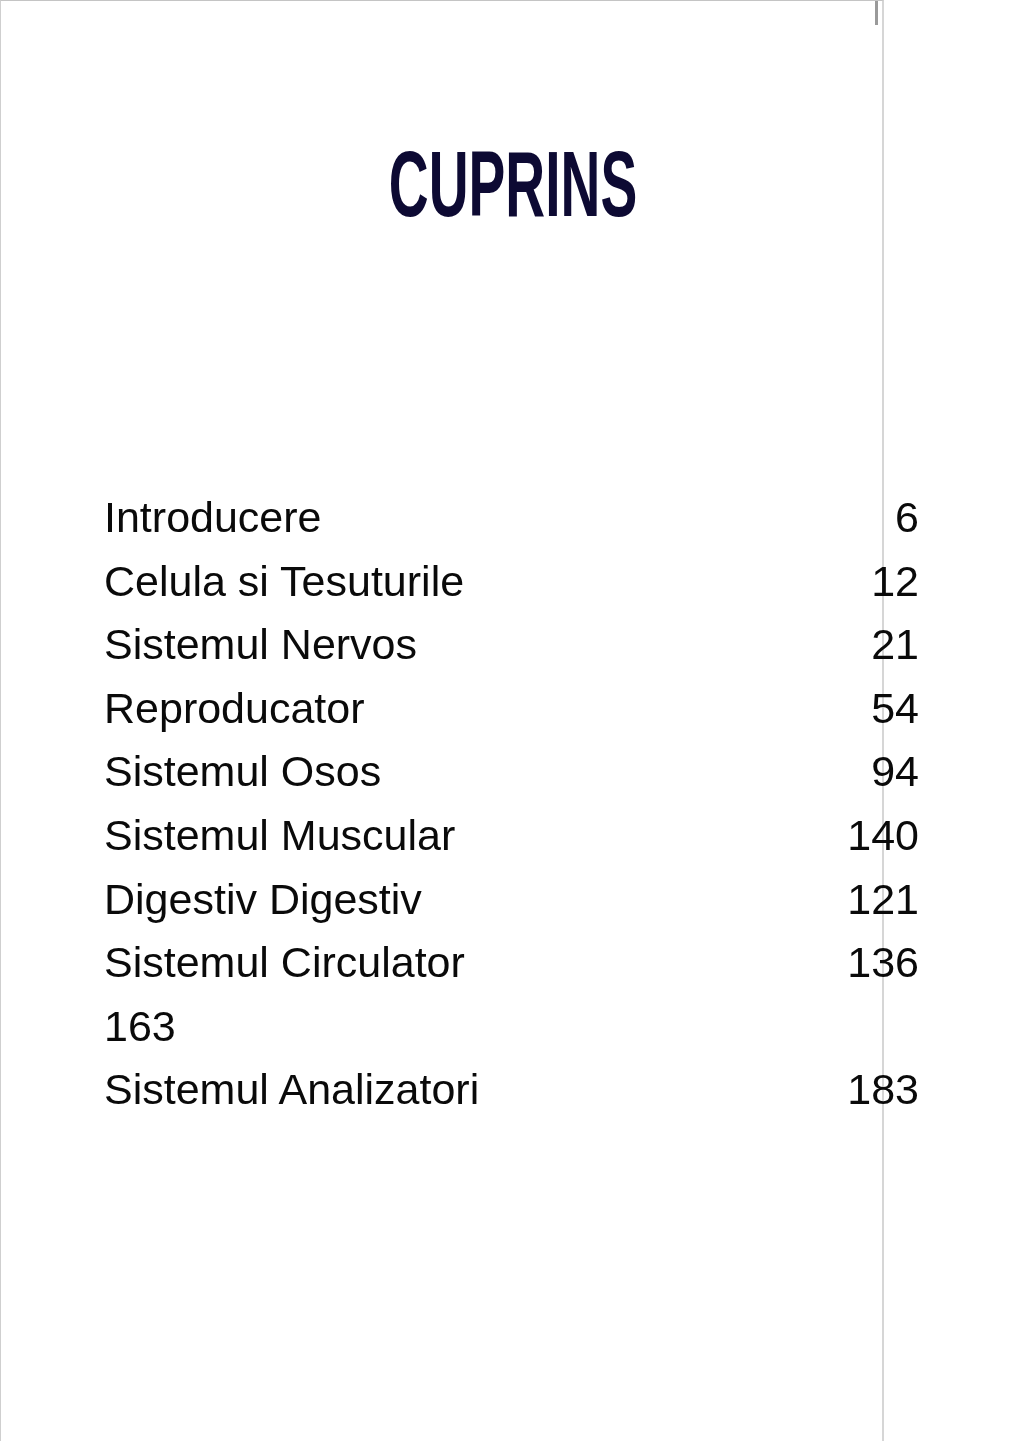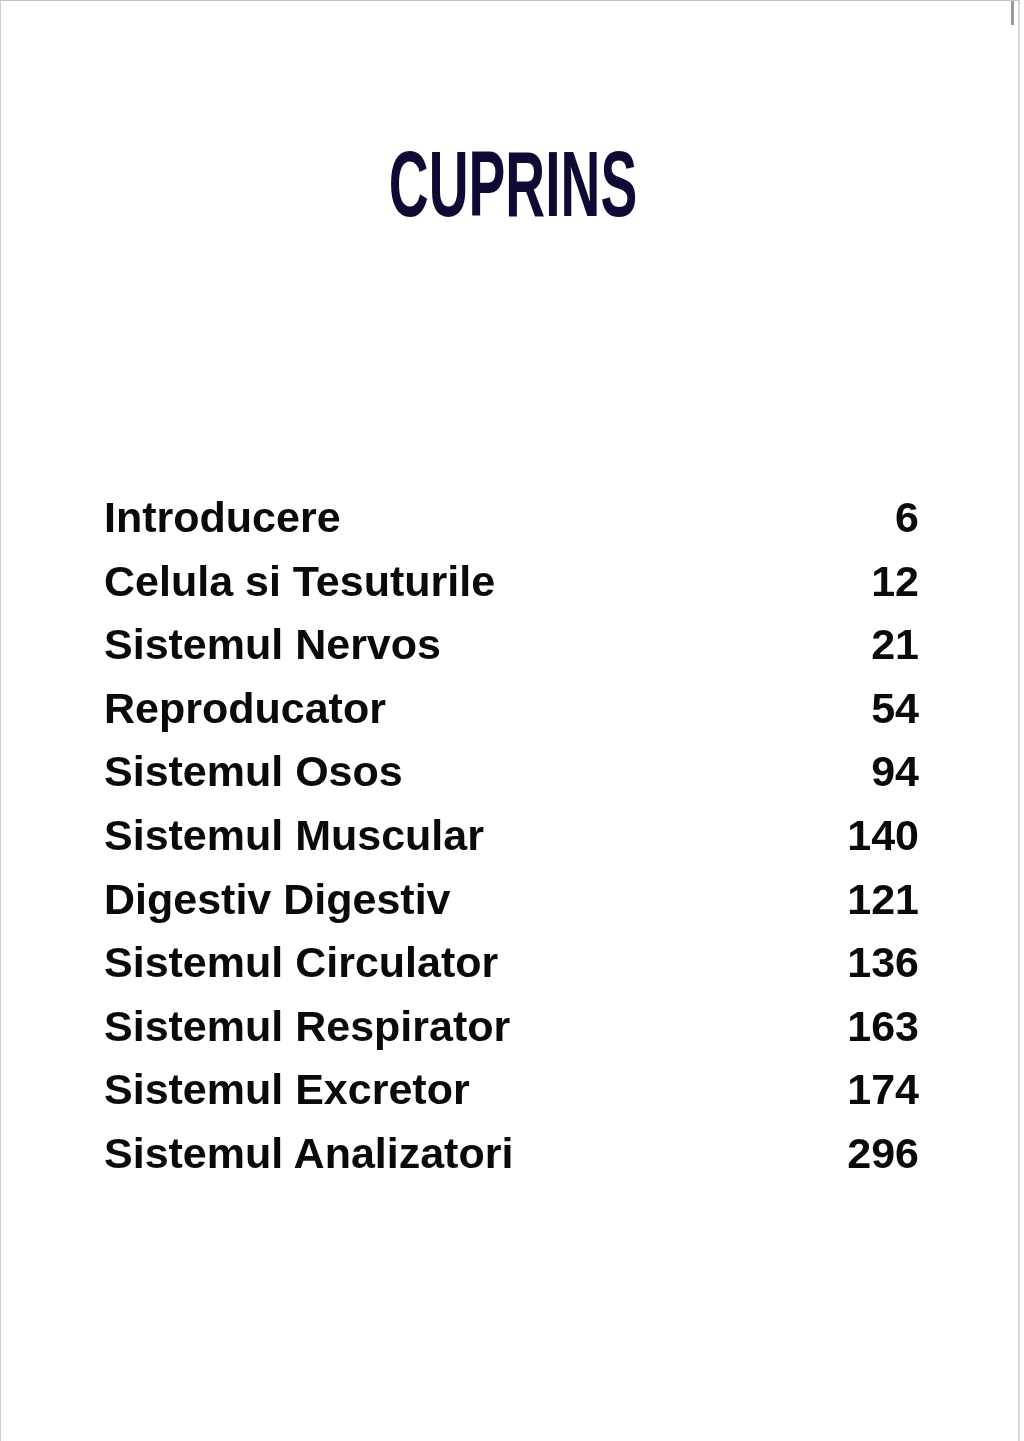--- a/index.html
+++ b/index.html
@@ -11,21 +11,21 @@
       width: 1024px;
       height: 1441px;
       position: relative;
       overflow: hidden;
       font-family: "Liberation Sans", sans-serif;
     }
     .page-frame {
       position: absolute;
       left: 0;
       top: 0;
-      width: 1020px;
+      width: 884px;
       height: 1441px;
       box-sizing: border-box;
       border-left: 1px solid #cfcfcf;
       border-top: 1px solid #c4c4c4;
       border-right: 2px solid #d6d6d6;
       background: #ffffff;
     }
     .scroll-thumb {
       position: absolute;
       right: 4px;
@@ -87,21 +87,21 @@
       margin: 0;
       padding: 0;
       list-style: none;
     }
     .toc-row {
       display: flex;
       justify-content: space-between;
       align-items: baseline;
       height: 63.6px;
       font-size: 43px;
-      font-weight: 700;
+      font-weight: 400;
       color: #0a0a0a;
       line-height: 63.6px;
     }
     .toc-chapter, .toc-page {
       white-space: nowrap;
     }
   </style>
 </head>
 <body>
 
@@ -140,25 +140,20 @@
     </li>
     <li class="toc-row">
       <span class="toc-chapter">Digestiv Digestiv</span>
       <span class="toc-page">121</span>
     </li>
     <li class="toc-row">
       <span class="toc-chapter">Sistemul Circulator</span>
       <span class="toc-page">136</span>
     </li>
     <li class="toc-row">
-      <span class="toc-chapter">Sistemul Respirator</span>
       <span class="toc-page">163</span>
     </li>
     <li class="toc-row">
-      <span class="toc-chapter">Sistemul Excretor</span>
-      <span class="toc-page">174</span>
-    </li>
-    <li class="toc-row">
       <span class="toc-chapter">Sistemul Analizatori</span>
-      <span class="toc-page">296</span>
+      <span class="toc-page">183</span>
     </li>
   </ul>
 </div>
 
 </body></html>

